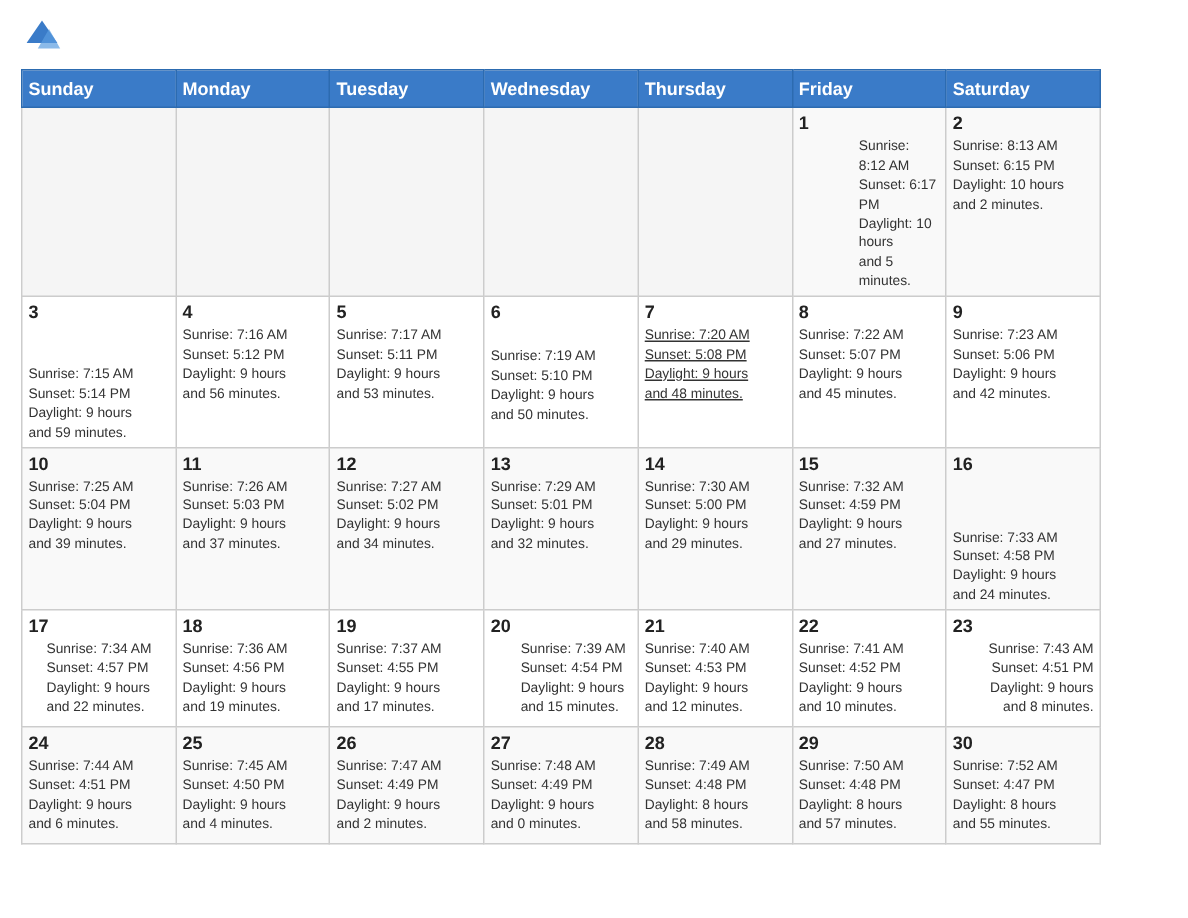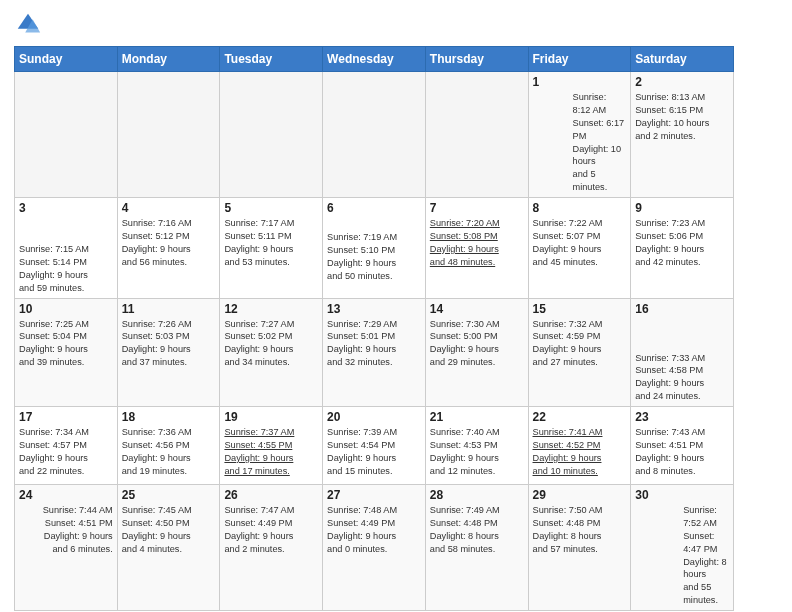--- a/index.html
+++ b/index.html
@@ -252,72 +252,72 @@
             <span class="day-number">16</span>
             <div class="day-info" style="white-space: pre-line; margin-top: 36px;">Sunrise: 7:33 AM
 Sunset: 4:58 PM
 Daylight: 9 hours
 and 24 minutes.</div>
           </td>
         </tr>
         <tr>
           <td>
             <span class="day-number">17</span>
-            <div class="day-info" style="white-space: pre-line;">Sunrise: 7:34 AM
+            <div class="day-info" style="white-space: pre-line; margin-left: 12px;">Sunrise: 7:34 AM
 Sunset: 4:57 PM
 Daylight: 9 hours
 and 22 minutes.</div>
           </td>
           <td>
             <span class="day-number">18</span>
             <div class="day-info" style="white-space: pre-line;">Sunrise: 7:36 AM
 Sunset: 4:56 PM
 Daylight: 9 hours
 and 19 minutes.</div>
           </td>
           <td>
             <span class="day-number">19</span>
-            <div class="day-info" style="white-space: pre-line; text-decoration: underline;">Sunrise: 7:37 AM
+            <div class="day-info" style="white-space: pre-line;">Sunrise: 7:37 AM
 Sunset: 4:55 PM
 Daylight: 9 hours
 and 17 minutes.</div>
           </td>
           <td>
             <span class="day-number">20</span>
-            <div class="day-info" style="white-space: pre-line;">Sunrise: 7:39 AM
+            <div class="day-info" style="white-space: pre-line; margin-left: 20px;">Sunrise: 7:39 AM
 Sunset: 4:54 PM
 Daylight: 9 hours
 and 15 minutes.</div>
           </td>
           <td>
             <span class="day-number">21</span>
             <div class="day-info" style="white-space: pre-line;">Sunrise: 7:40 AM
 Sunset: 4:53 PM
 Daylight: 9 hours
 and 12 minutes.</div>
           </td>
           <td>
             <span class="day-number">22</span>
-            <div class="day-info" style="white-space: pre-line; text-decoration: underline;">Sunrise: 7:41 AM
+            <div class="day-info" style="white-space: pre-line;">Sunrise: 7:41 AM
 Sunset: 4:52 PM
 Daylight: 9 hours
 and 10 minutes.</div>
           </td>
           <td>
             <span class="day-number">23</span>
-            <div class="day-info" style="white-space: pre-line;">Sunrise: 7:43 AM
+            <div class="day-info" style="white-space: pre-line; text-align: right;">Sunrise: 7:43 AM
 Sunset: 4:51 PM
 Daylight: 9 hours
 and 8 minutes.</div>
           </td>
         </tr>
         <tr>
           <td>
             <span class="day-number">24</span>
-            <div class="day-info" style="white-space: pre-line; text-align: right;">Sunrise: 7:44 AM
+            <div class="day-info" style="white-space: pre-line;">Sunrise: 7:44 AM
 Sunset: 4:51 PM
 Daylight: 9 hours
 and 6 minutes.</div>
           </td>
           <td>
             <span class="day-number">25</span>
             <div class="day-info" style="white-space: pre-line;">Sunrise: 7:45 AM
 Sunset: 4:50 PM
 Daylight: 9 hours
 and 4 minutes.</div>
@@ -345,21 +345,21 @@
           </td>
           <td>
             <span class="day-number">29</span>
             <div class="day-info" style="white-space: pre-line;">Sunrise: 7:50 AM
 Sunset: 4:48 PM
 Daylight: 8 hours
 and 57 minutes.</div>
           </td>
           <td>
             <span class="day-number">30</span>
-            <div class="day-info" style="white-space: pre-line; margin-left: 48px;">Sunrise: 7:52 AM
+            <div class="day-info" style="white-space: pre-line;">Sunrise: 7:52 AM
 Sunset: 4:47 PM
 Daylight: 8 hours
 and 55 minutes.</div>
           </td>
         </tr>
       </tbody>
   </table>
 </div>
 
 </body></html>

